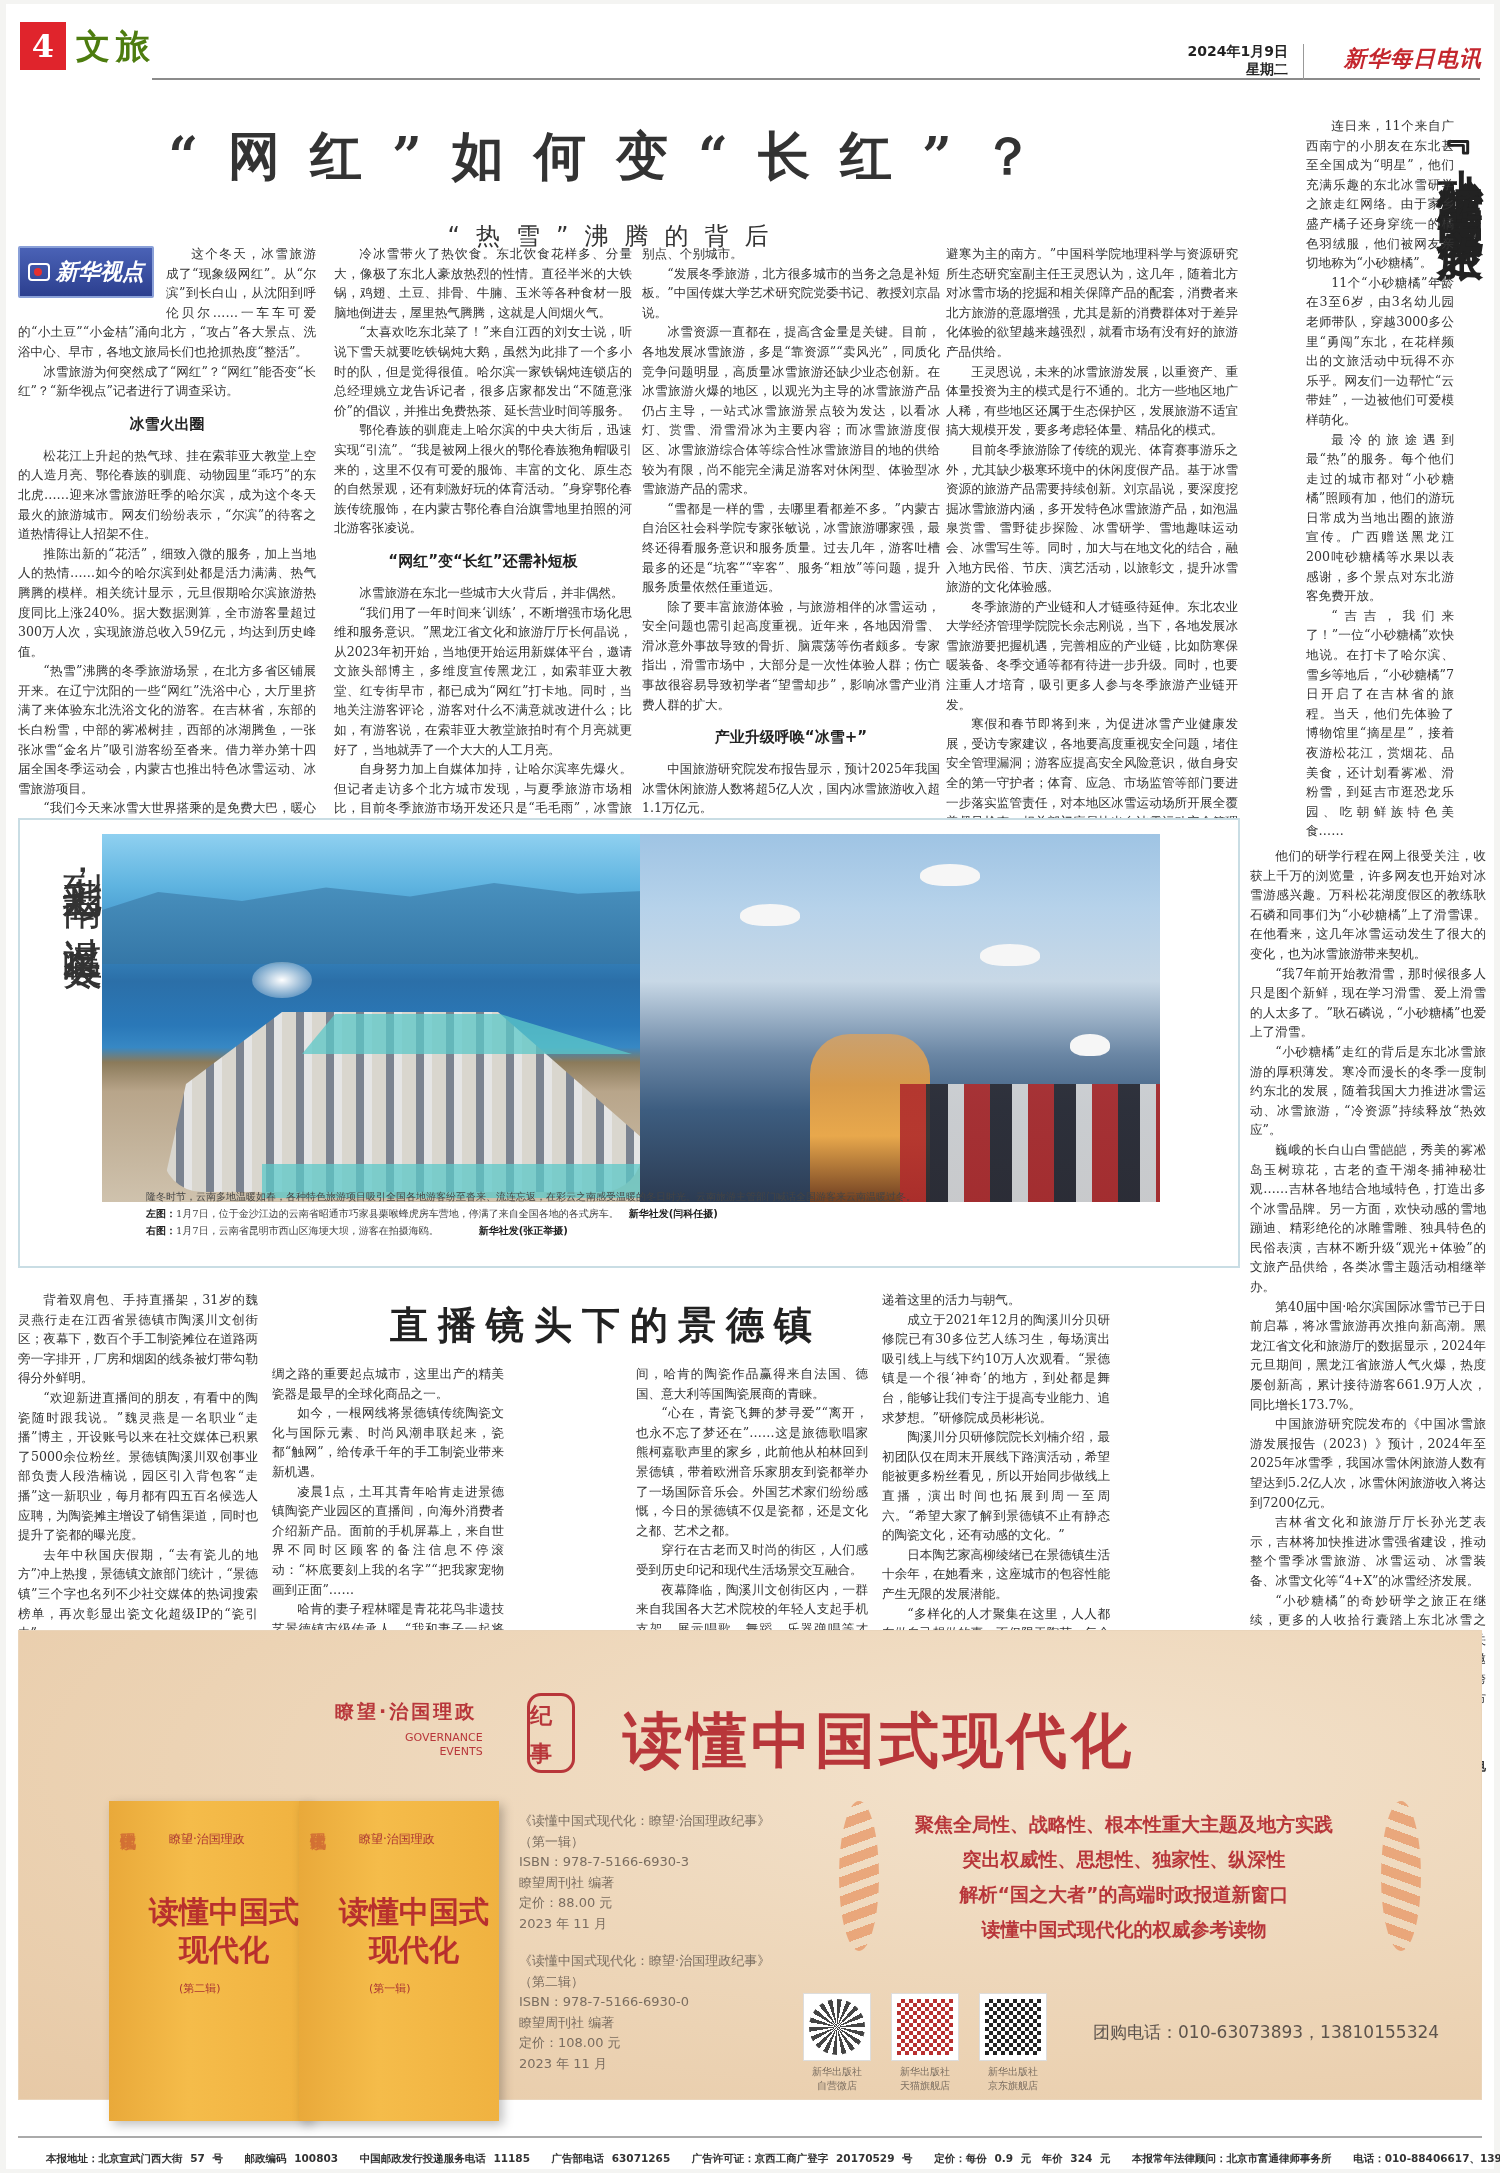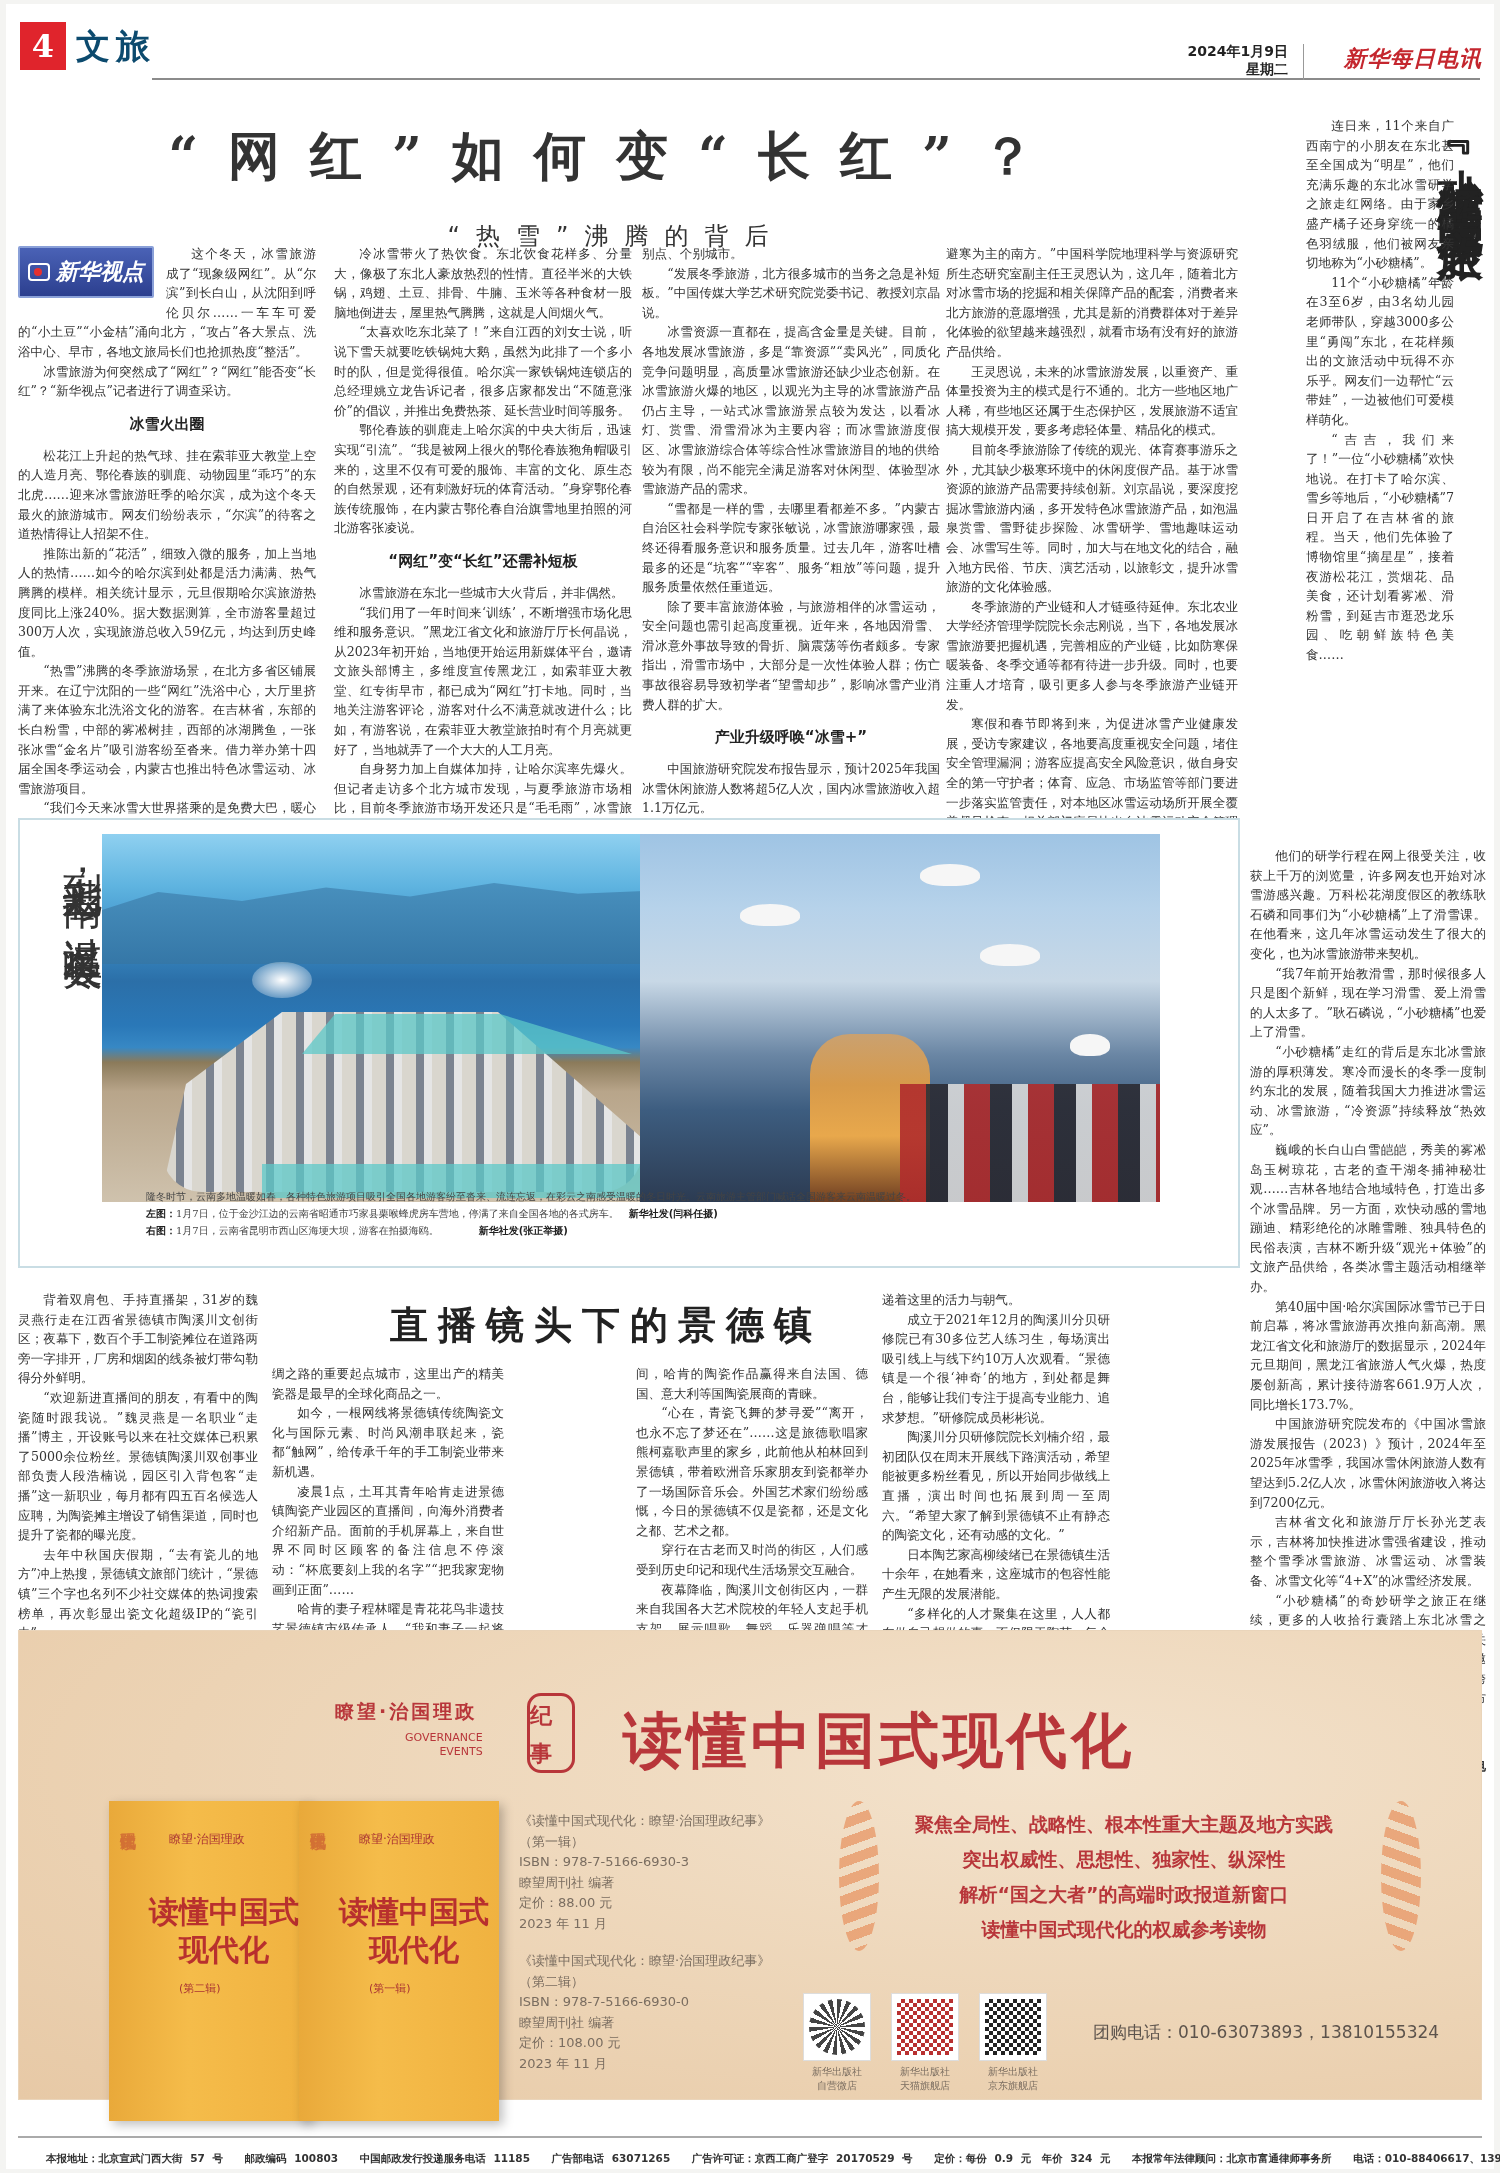--- a/index.html
+++ b/index.html
@@ -3,21 +3,21 @@
 <meta charset="utf-8">
 <style>
   * { box-sizing: border-box; margin: 0; padding: 0; }
   html, body { width: 1500px; height: 2173px; background: #f4f4f2; overflow: hidden; }
   body { font-family: "DejaVu Serif", "Liberation Serif", serif; color: #2b2b2b; position: relative; }
   .page { position: absolute; left: 6px; top: 4px; width: 1488px; height: 2165px; background: #fff; }
 
   
   .masthead { position: absolute; left: 6px; top: 10px; width: 1476px; height: 66px; }
   .page-num { position: absolute; left: 8px; top: 8px; width: 46px; height: 48px; background: #e0242c; color: #fff; font: bold 32px "DejaVu Serif", serif; text-align: center; line-height: 48px; }
-  .section-name { position: absolute; left: 64px; top: 10px; color: #0c4a6e; font: bold 34px "DejaVu Serif", serif; letter-spacing: 6px; }
+  .section-name { position: absolute; left: 64px; top: 10px; color: #4d7c0f; font: bold 34px "DejaVu Serif", serif; letter-spacing: 6px; }
   .masthead-rule { position: absolute; left: 140px; right: 8px; top: 64px; height: 2px; background: #8b8b8b; }
   .date-block { position: absolute; right: 200px; top: 28px; text-align: right; font: bold 14px "DejaVu Sans", sans-serif; color: #222; line-height: 18px; }
   .date-divider { position: absolute; right: 184px; top: 30px; width: 1px; height: 36px; background: #999; }
   .paper-logo { position: absolute; right: 6px; top: 30px; color: #c4262e; font: italic bold 22px "DejaVu Serif", serif; letter-spacing: 1px; }
 
   
   .main-headline { position: absolute; left: 100px; top: 118px; width: 1020px; text-align: center; font: bold 52px "DejaVu Serif", serif; letter-spacing: 30px; color: #333; }
   .main-subhead { position: absolute; left: 280px; top: 198px; width: 660px; text-align: center; font: 24px "DejaVu Sans", sans-serif; letter-spacing: 16px; color: #333; margin-top: 18px; }
 
   
@@ -144,20 +144,21 @@
     <p>冬季旅游的产业链和人才链亟待延伸。东北农业大学经济管理学院院长余志刚说，当下，各地发展冰雪旅游要把握机遇，完善相应的产业链，比如防寒保暖装备、冬季交通等都有待进一步升级。同时，也要注重人才培育，吸引更多人参与冬季旅游产业链开发。</p>
     <p>寒假和春节即将到来，为促进冰雪产业健康发展，受访专家建议，各地要高度重视安全问题，堵住安全管理漏洞；游客应提高安全风险意识，做自身安全的第一守护者；体育、应急、市场监管等部门要进一步落实监管责任，对本地区冰雪运动场所开展全覆盖督导检查；相关部门应尽快出台冰雪运动安全管理统一标准，引导行业健康发展。</p>
     <p class="byline">（记者张丽娜　张玥　魏婧宇）</p>
     <p class="byline">新华社北京1月8日电</p>
   </div>
 
   <div class="vertical-title">『小砂糖橘』的东北冰雪之旅</div>
   <div class="col" style="left:1300px; top:112px; width:148px;">
     <p>连日来，11个来自广西南宁的小朋友在东北甚至全国成为“明星”，他们充满乐趣的东北冰雪研学之旅走红网络。由于家乡盛产橘子还身穿统一的橘色羽绒服，他们被网友亲切地称为“小砂糖橘”。</p>
     <p>11个“小砂糖橘”年龄在3至6岁，由3名幼儿园老师带队，穿越3000多公里“勇闯”东北，在花样频出的文旅活动中玩得不亦乐乎。网友们一边帮忙“云带娃”，一边被他们可爱模样萌化。</p>
+    <p>最冷的旅途遇到最“热”的服务。每个他们走过的城市都对“小砂糖橘”照顾有加，他们的游玩日常成为当地出圈的旅游宣传。广西赠送黑龙江200吨砂糖橘等水果以表感谢，多个景点对东北游客免费开放。</p>
     <p>“吉吉，我们来了！”一位“小砂糖橘”欢快地说。在打卡了哈尔滨、雪乡等地后，“小砂糖橘”7日开启了在吉林省的旅程。当天，他们先体验了博物馆里“摘星星”，接着夜游松花江，赏烟花、品美食，还计划看雾凇、滑粉雪，到延吉市逛恐龙乐园、吃朝鲜族特色美食……</p>
   </div>
   <div class="col" style="left:1244px; top:842px; width:236px;">
     <p>他们的研学行程在网上很受关注，收获上千万的浏览量，许多网友也开始对冰雪游感兴趣。万科松花湖度假区的教练耿石磷和同事们为“小砂糖橘”上了滑雪课。在他看来，这几年冰雪运动发生了很大的变化，也为冰雪旅游带来契机。</p>
     <p>“我7年前开始教滑雪，那时候很多人只是图个新鲜，现在学习滑雪、爱上滑雪的人太多了。”耿石磷说，“小砂糖橘”也爱上了滑雪。</p>
     <p>“小砂糖橘”走红的背后是东北冰雪旅游的厚积薄发。寒冷而漫长的冬季一度制约东北的发展，随着我国大力推进冰雪运动、冰雪旅游，“冷资源”持续释放“热效应”。</p>
     <p>巍峨的长白山白雪皑皑，秀美的雾凇岛玉树琼花，古老的查干湖冬捕神秘壮观……吉林各地结合地域特色，打造出多个冰雪品牌。另一方面，欢快动感的雪地蹦迪、精彩绝伦的冰雕雪雕、独具特色的民俗表演，吉林不断升级“观光+体验”的文旅产品供给，各类冰雪主题活动相继举办。</p>
     <p>第40届中国·哈尔滨国际冰雪节已于日前启幕，将冰雪旅游再次推向新高潮。黑龙江省文化和旅游厅的数据显示，2024年元旦期间，黑龙江省旅游人气火爆，热度屡创新高，累计接待游客661.9万人次，同比增长173.7%。</p>
     <p>中国旅游研究院发布的《中国冰雪旅游发展报告（2023）》预计，2024年至2025年冰雪季，我国冰雪休闲旅游人数有望达到5.2亿人次，冰雪休闲旅游收入将达到7200亿元。</p>
     <p>吉林省文化和旅游厅厅长孙光芝表示，吉林将加快推进冰雪强省建设，推动整个雪季冰雪旅游、冰雪运动、冰雪装备、冰雪文化等“4+X”的冰雪经济发展。</p>

